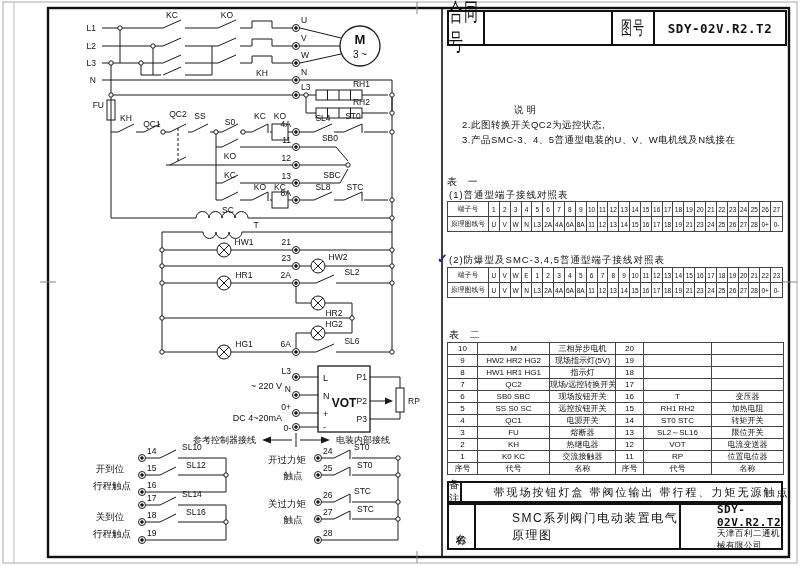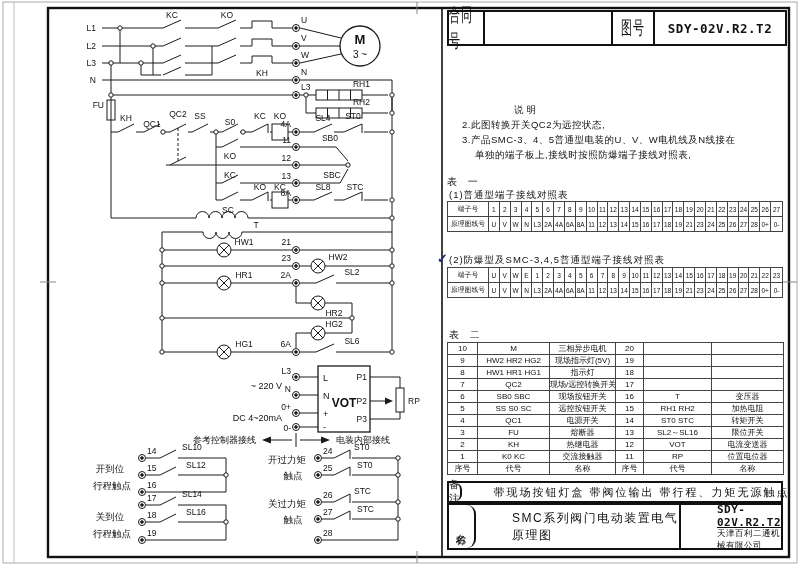--- a/index.html
+++ b/index.html
@@ -30,21 +30,21 @@
               font-size:6.5px;overflow:hidden;}
   .tcells div:last-child{border-right:none;}
   .checkmark{color:#1f2f7a;font-size:13px;font-weight:bold;}
   
   #comp-table{border-collapse:collapse;table-layout:fixed;width:336px;background:#fff;}
   #comp-table td{border:1px solid #444;font-size:8px;text-align:center;height:10px;
                  padding:0;overflow:hidden;white-space:nowrap;}
   
   .tb{border:2px solid #111;display:flex;background:#fff;}
   .tb .lab{width:31px;display:flex;align-items:center;justify-content:center;
-           border-right:2px solid #111;font-size:10.5px;box-sizing:border-box;border-radius:9px;}
+           border-right:2px solid #111;font-size:10.5px;box-sizing:border-box;}
   .vert{writing-mode:vertical-rl;letter-spacing:2px;}
   #remark-text{flex:1;display:flex;align-items:center;justify-content:center;
                font-size:11px;letter-spacing:2px;white-space:nowrap;padding-left:32px;}
   #name-mid{width:195px;display:flex;align-items:center;justify-content:center;
             font-size:12px;letter-spacing:1.5px;border-right:2px solid #111;box-sizing:border-box;}
   #name-right{flex:1;display:flex;flex-direction:column;}
   #name-dwg{height:22px;border-bottom:1.5px solid #111;display:flex;align-items:center;justify-content:center;}
   #name-co{flex:1;display:flex;align-items:center;justify-content:center;font-size:8.5px;letter-spacing:.5px;}
 </style>
 </head>
@@ -353,37 +353,36 @@
         <text x="323" y="515" text-anchor="start" font-size="8.5">27</text>
         <text x="323" y="536" text-anchor="start" font-size="8.5">28</text>
         <text x="354" y="450" text-anchor="start" font-size="8.5">ST0</text>
         <text x="357" y="468" text-anchor="start" font-size="8.5">ST0</text>
         <text x="354" y="494" text-anchor="start" font-size="8.5">STC</text>
         <text x="357" y="512" text-anchor="start" font-size="8.5">STC</text>
       </g>
   </svg>
 
   <div id="header" class="abs" style="left:447px;top:10px;width:340px;height:36px;">
-    <div class="hcell" style="width:34px;font-size:11px;">
+    <div class="hcell" style="width:34px;font-size:14px;">
         <span class="tall">合同号</span>
       </div>
     <div class="hcell" style="flex:1;">
         <span></span>
       </div>
     <div class="hcell" style="width:42px;font-size:11px;">
         <span class="tall">图号</span>
       </div>
     <div class="hcell dwgno" style="width:132px;">SDY-02V.R2.T2</div>
   </div>
 
   <div id="notes" class="abs" style="left:462px;top:90px;width:320px;margin-top:12px;">
     <div class="ntitle">说明</div>
     <div>2.此图转换开关QC2为远控状态,</div>
     <div>3.产品SMC-3、4、5普通型电装的U、V、W电机线及N线接在</div>
-    <div class="indent">单独的端子板上,接线时按照防爆端子接线对照表,</div>
   </div>
 
   <div class="abs seclabel" style="left:447px;top:175px;">表 一</div>
   <div class="abs subtitle" style="left:449px;top:189px;">(1)普通型端子接线对照表</div>
   <div class="abs twrap" style="left:447px;top:201px;width:336px;">
     <div class="trow">
       <div class="thead">端子号</div>
       <div class="tcells" id="t1-terms">
           <div>1</div>
           <div>2</div>

